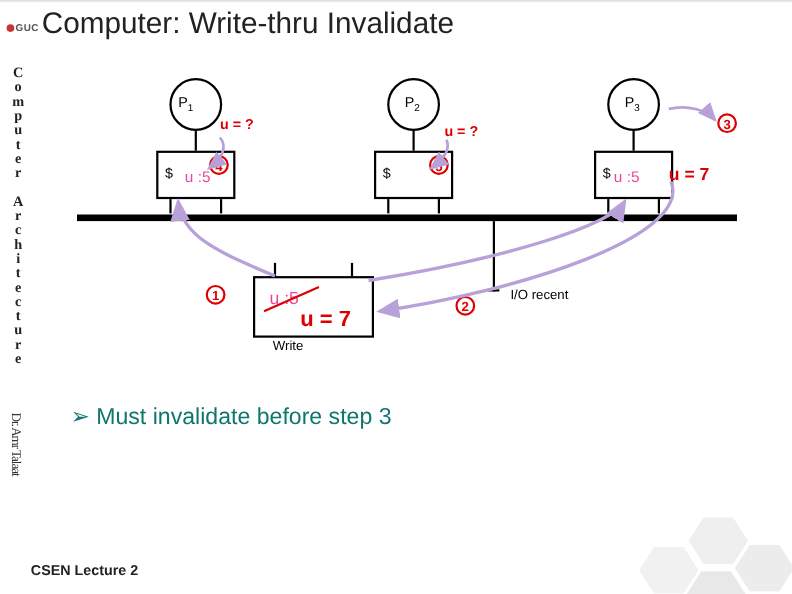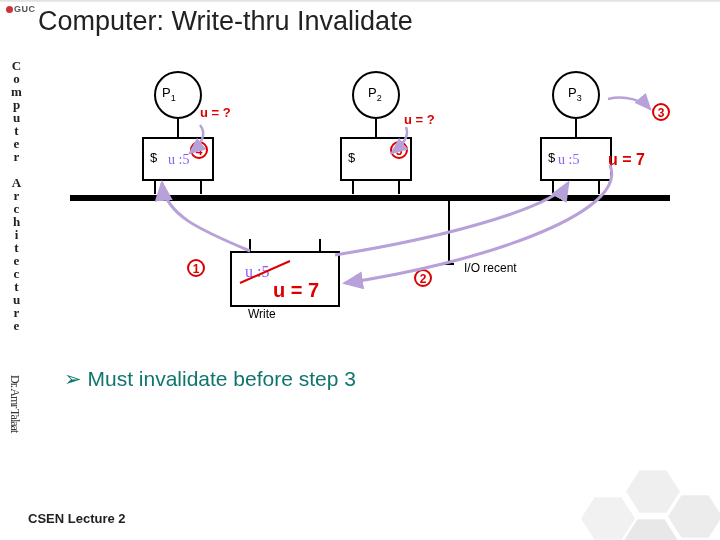--- a/index.html
+++ b/index.html
@@ -13,21 +13,21 @@
     overflow: hidden;
   }
   .top-bar {
     position: absolute;
     left: 0; top: 0;
     width: 720px; height: 2px;
     background: linear-gradient(#ddd,#eee);
   }
   .logo {
     position: absolute;
-    left: 6px; top: 4px;
+    left: 6px; top: 20px;
     font-size: 9px; font-weight: bold;
     color: #555;
     letter-spacing: 0.5px;
   }
   .logo .dot {
     display:inline-block; width:7px; height:7px;
     border-radius:50%;
     background:#c33; margin-right:1px; vertical-align:middle;
   }
   .title {
@@ -101,21 +101,21 @@
   .legs::after { right:10px; }
   .mem-box {
     position:absolute; width:110px; height:56px;
     border:2px solid #000; background:#fff;
   }
   .bus {
     position:absolute; left:20px; width:600px; height:6px;
     background:#000;
   }
   .txt { position:absolute; font-size:13px; }
-  .grey { color:#8b5cf6;font-family:Liberation Serif, serif; }
+  .grey { color:#ec4899; }
   .red { color:#d00; font-weight:bold; }
   .step {
     position:absolute; width:18px; height:18px;
     border:2px solid #d00; border-radius:50%;
     color:#d00; font-size:12px; font-weight:bold;
     text-align:center; line-height:17px;
     background:#fff;
   }
   .bullets {
     position: absolute;

